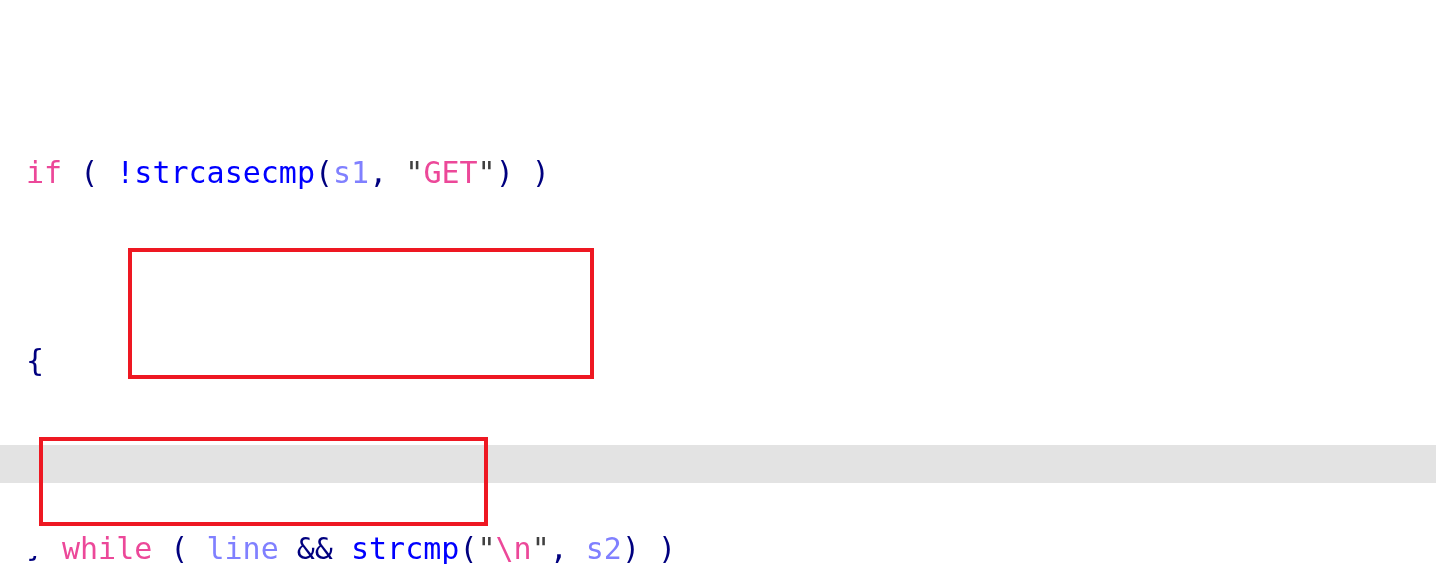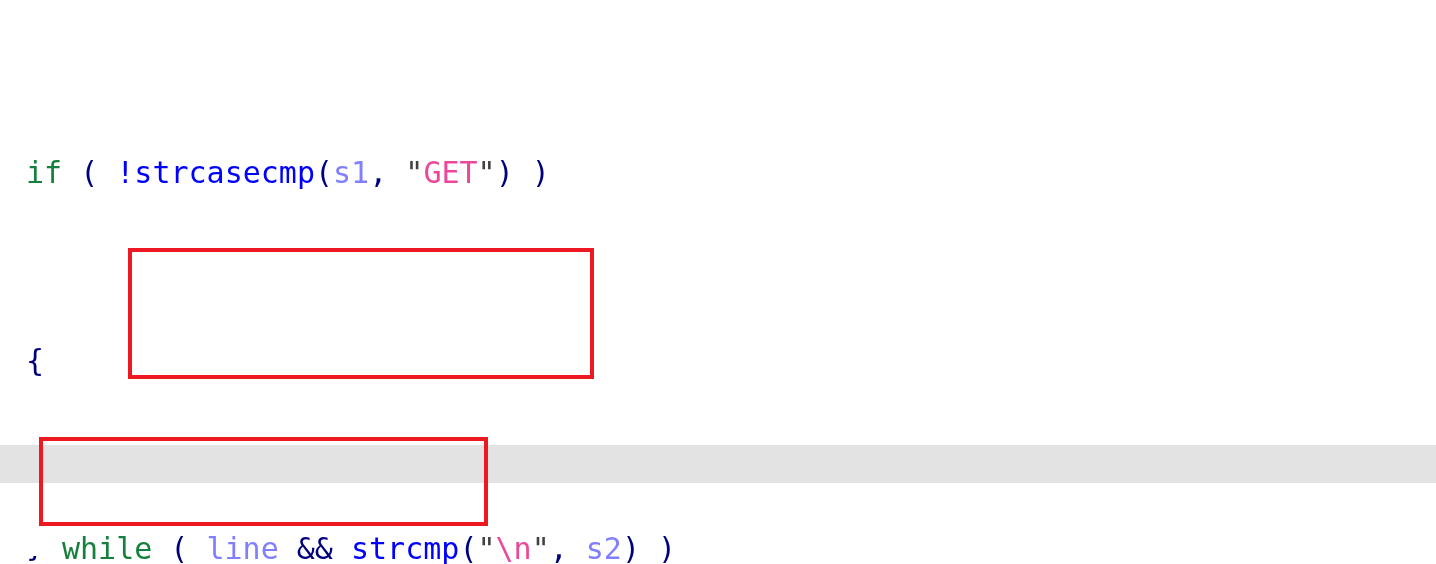--- a/index.html
+++ b/index.html
@@ -45,21 +45,21 @@
   }
 
   .code-line {
     height: 37.6px;
     white-space: pre;
     padding-left: 26px;
   }
 
   
   .tok-default   { color: #00007f; }              
-  .tok-keyword   { color: #15803d; }              
+  .tok-keyword   { color: #ec4899; }              
   .tok-func      { color: #0000ff; margin-top: 20px; }              
   .tok-var       { color: #8080ff; text-align: center; }              
   .tok-string    { color: #ec4899; }              
   .tok-quote     { color: #404040; }
 
   
   .annot-box {
     position: absolute;
     border: 4px solid #ee1822;
     box-sizing: border-box;

